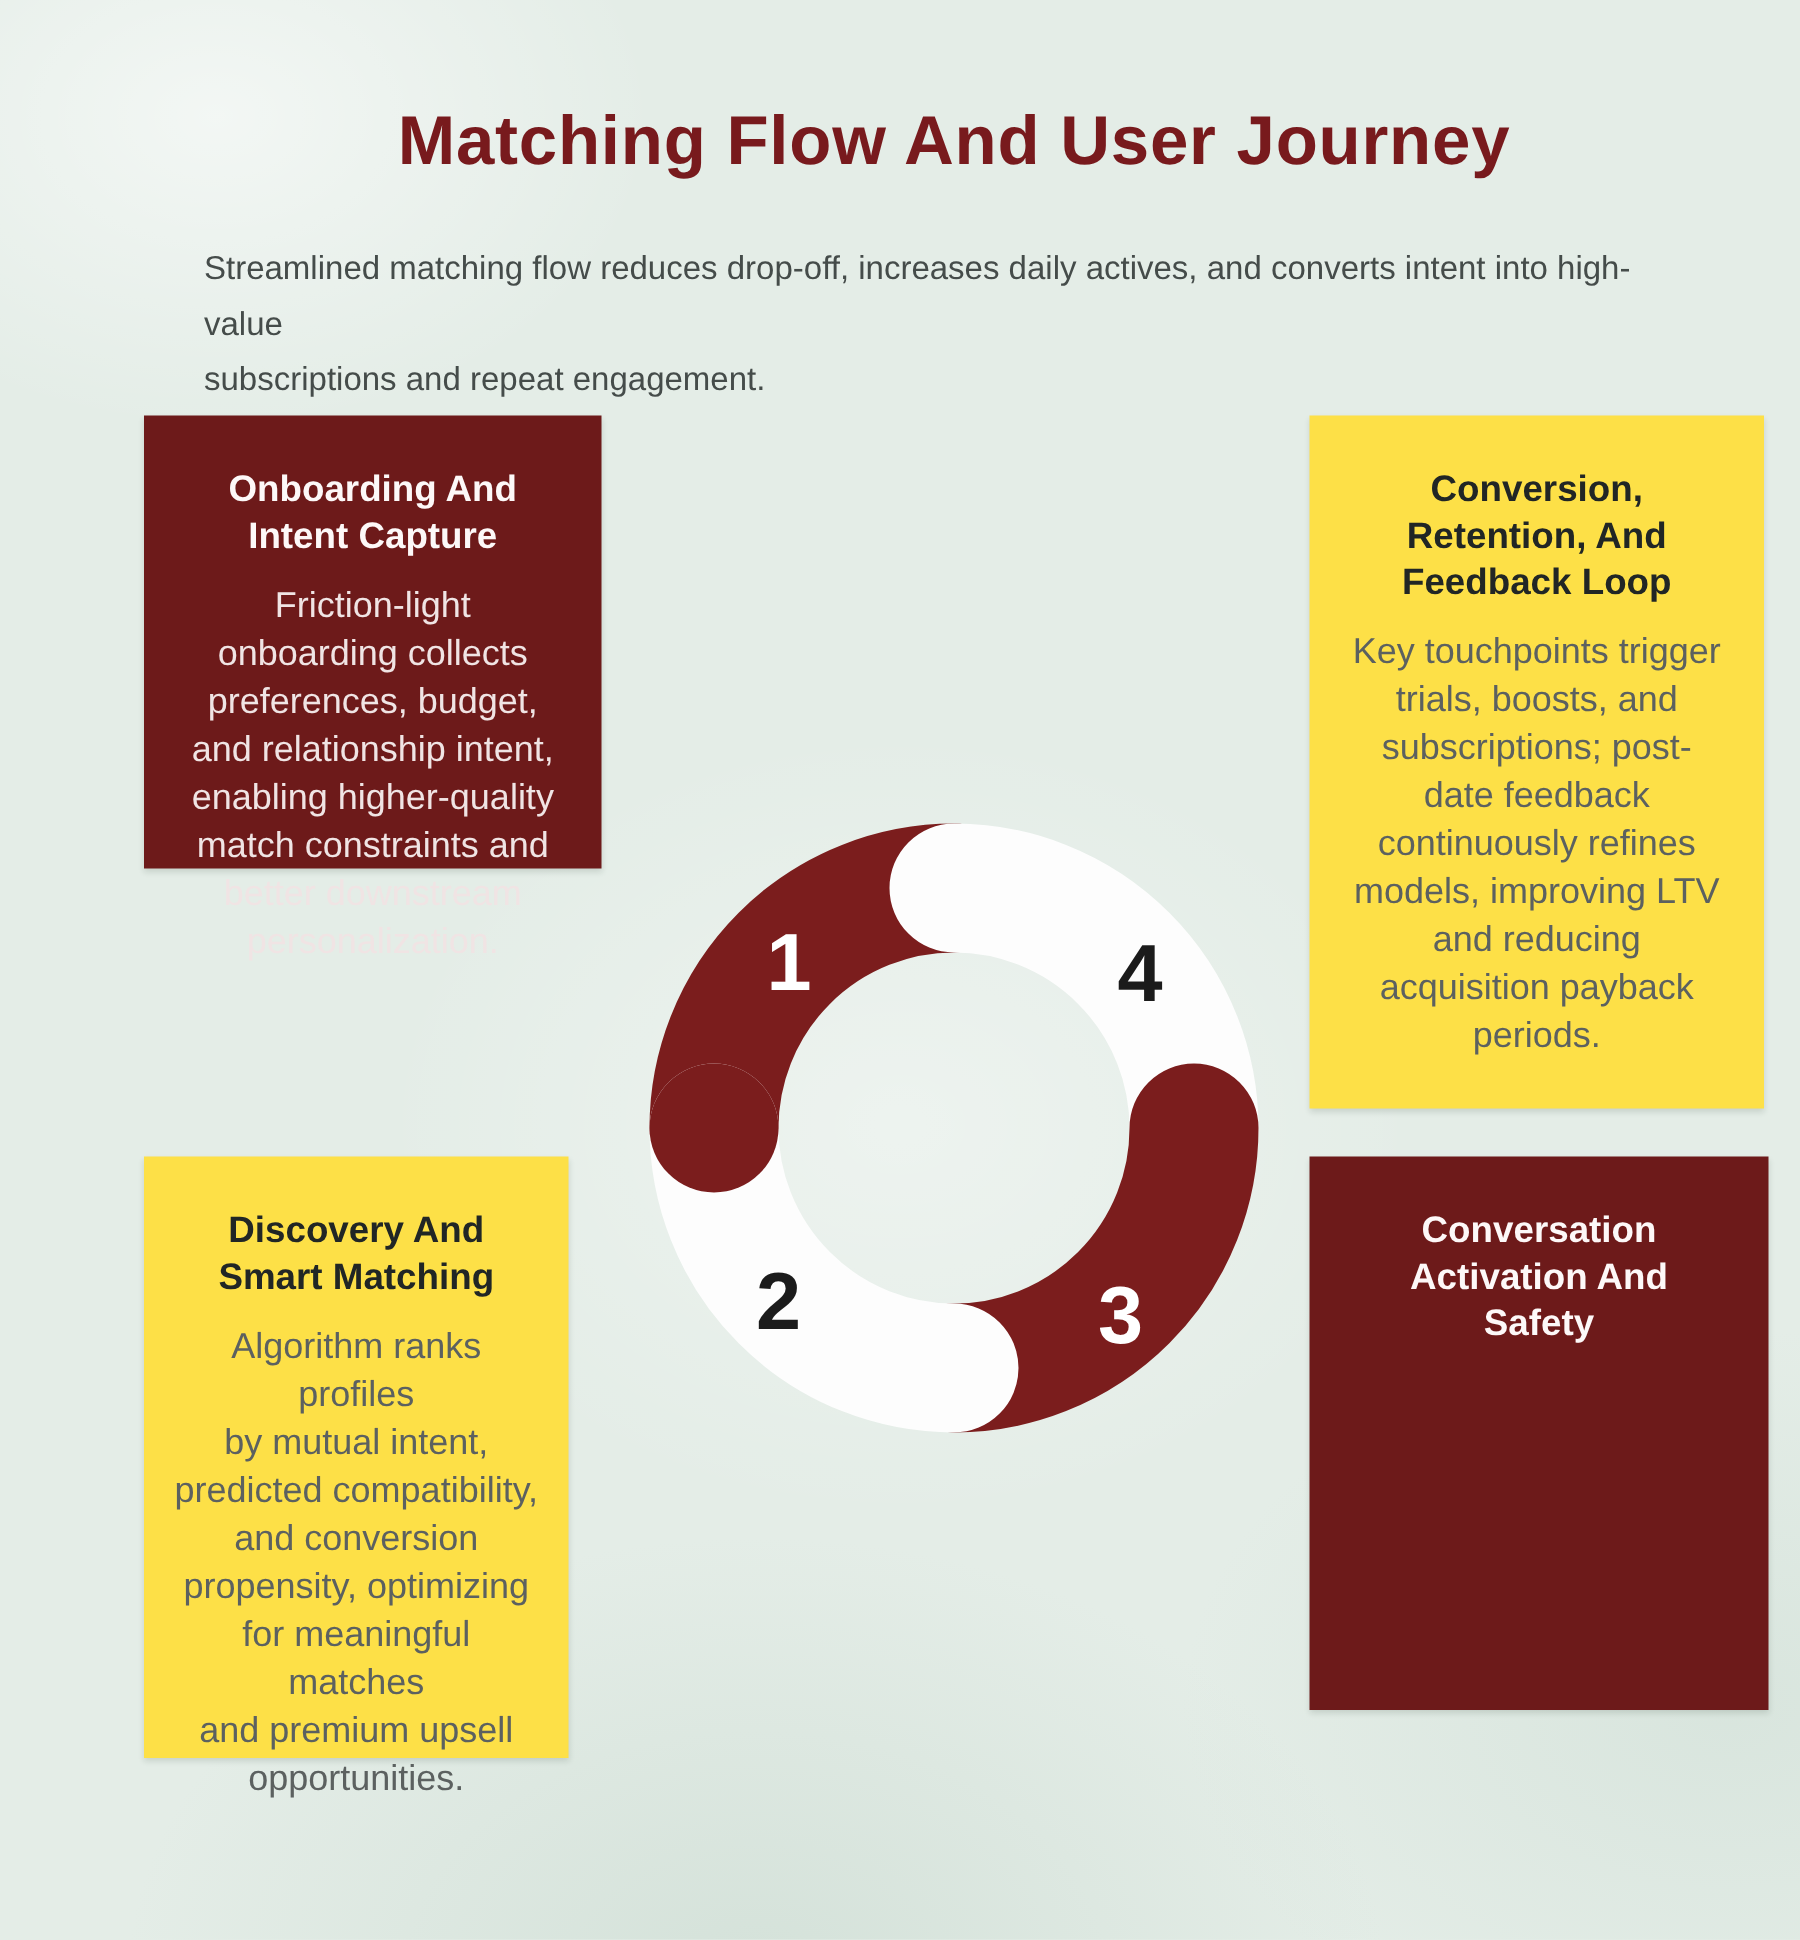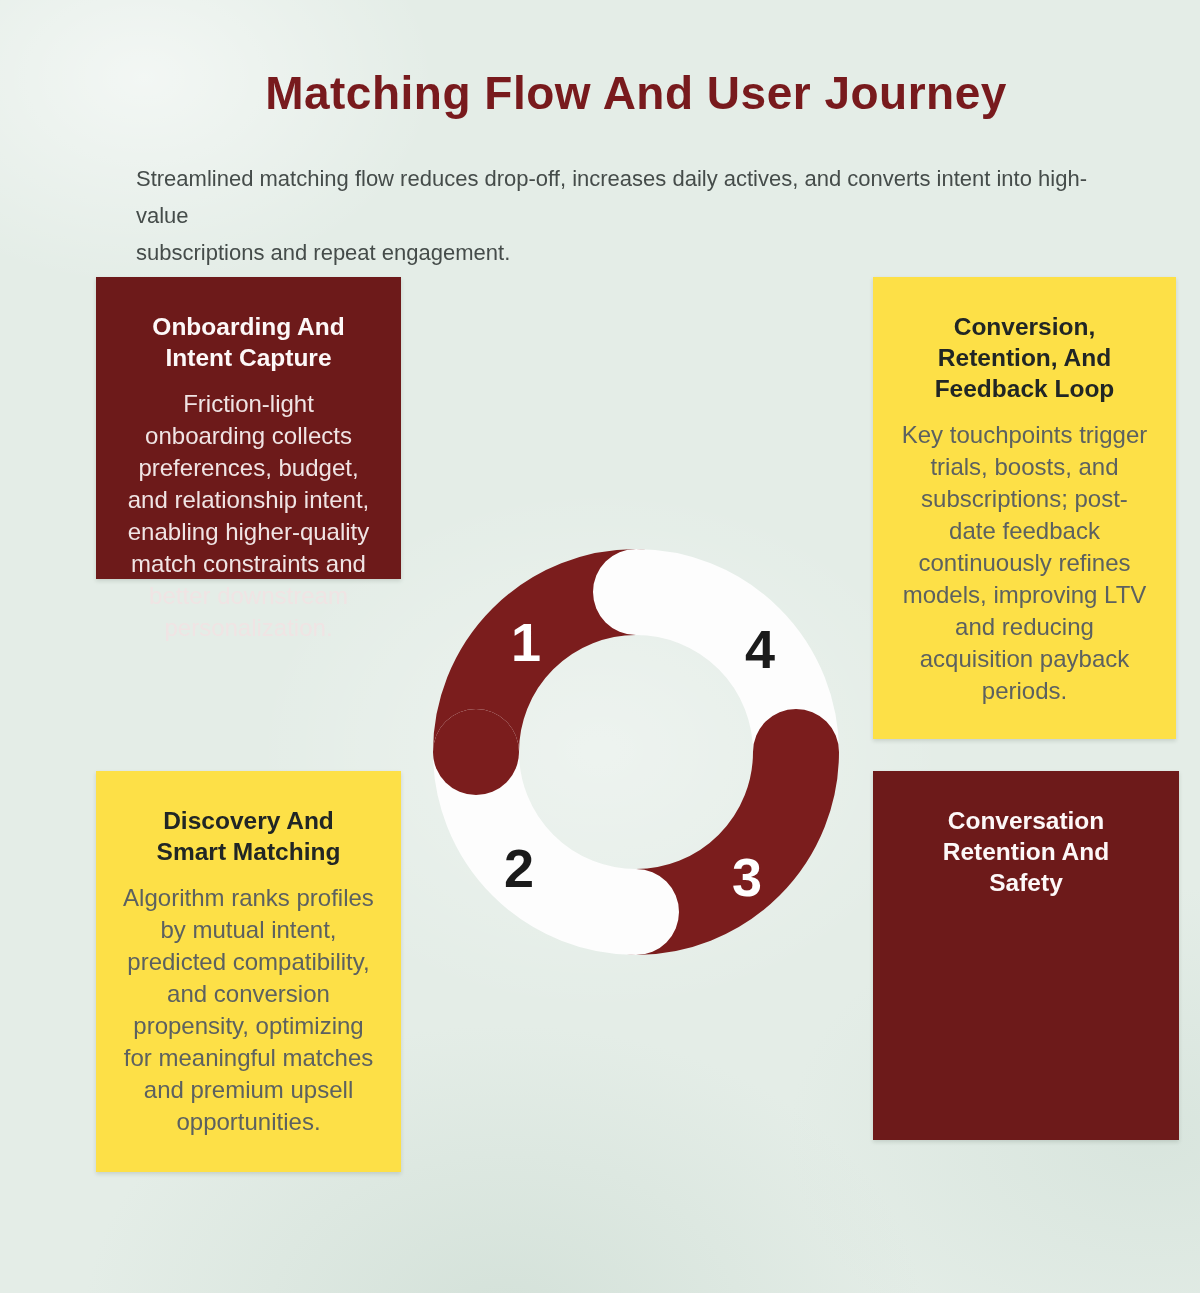--- a/index.html
+++ b/index.html
@@ -60,21 +60,21 @@
     margin-top: 15px;
     font-size: 24px;
     line-height: 32px;
     white-space: pre-line;
   }
   .card.maroon .card-body { color: #f0e4e4; }
   .card.white  .card-body { color: #5c6160; }
 
   .pos-tl { left: 60px;  top: 277px; width: 305px; height: 302px; }
   .pos-tr { left: 837px; top: 277px; width: 303px; height: 462px; }
-  .pos-bl { left: 60px;  top: 771px; width: 305px; height: 401px; }
+  .pos-bl { left: 60px;  top: 771px; width: 283px; height: 401px; }
   .pos-br { left: 837px; top: 771px; width: 306px; height: 369px; }
 
   .donut { position: absolute; left: 380px; top: 532px; width: 440px; height: 440px; }
   .seg { fill: none; stroke-width: 86; stroke-linecap: round; }
   .seg.red   { stroke: #7b1d1d; }
   .seg.white { stroke: #fdfdfd; }
   .cap-red { fill: #7b1d1d; }
   .num {
     font-family: "Liberation Sans", sans-serif;
     font-size: 54px;
@@ -129,21 +129,21 @@
 predicted compatibility,
 and conversion
 propensity, optimizing
 for meaningful matches
 and premium upsell
 opportunities.</p>
   </section>
 
   <section class="card maroon pos-br">
     <h2 class="card-title">Conversation
-Retention And
+Activation And
 Safety</h2>
   </section>
 
   <div class="donut">
     <svg viewBox="0 0 440 440" width="440" height="440">
 
       <path class="seg red" d="M 60 220 A 160 160 0 0 1 220 60"></path>
 
       <path class="seg white" d="M 220 60 A 160 160 0 0 1 380 220"></path>
 

